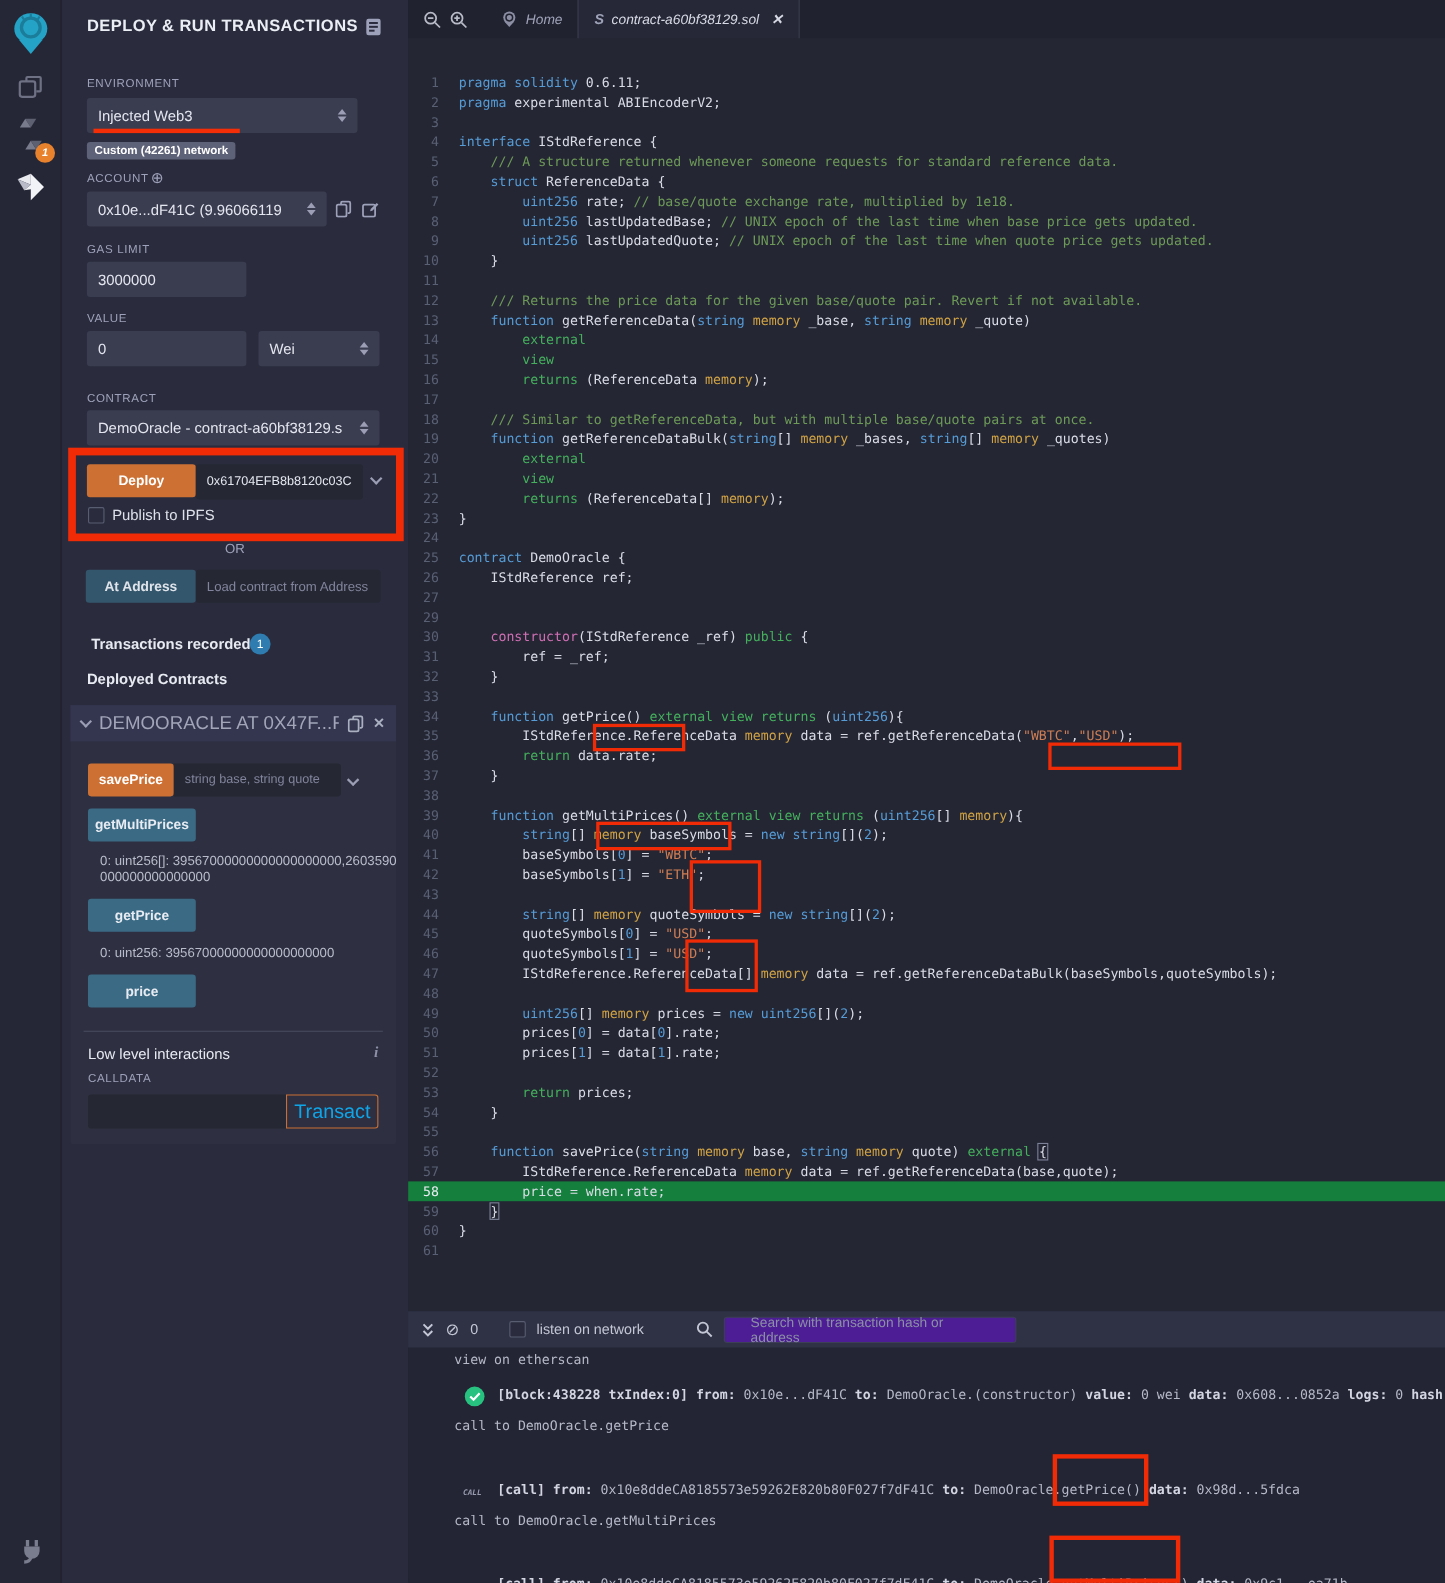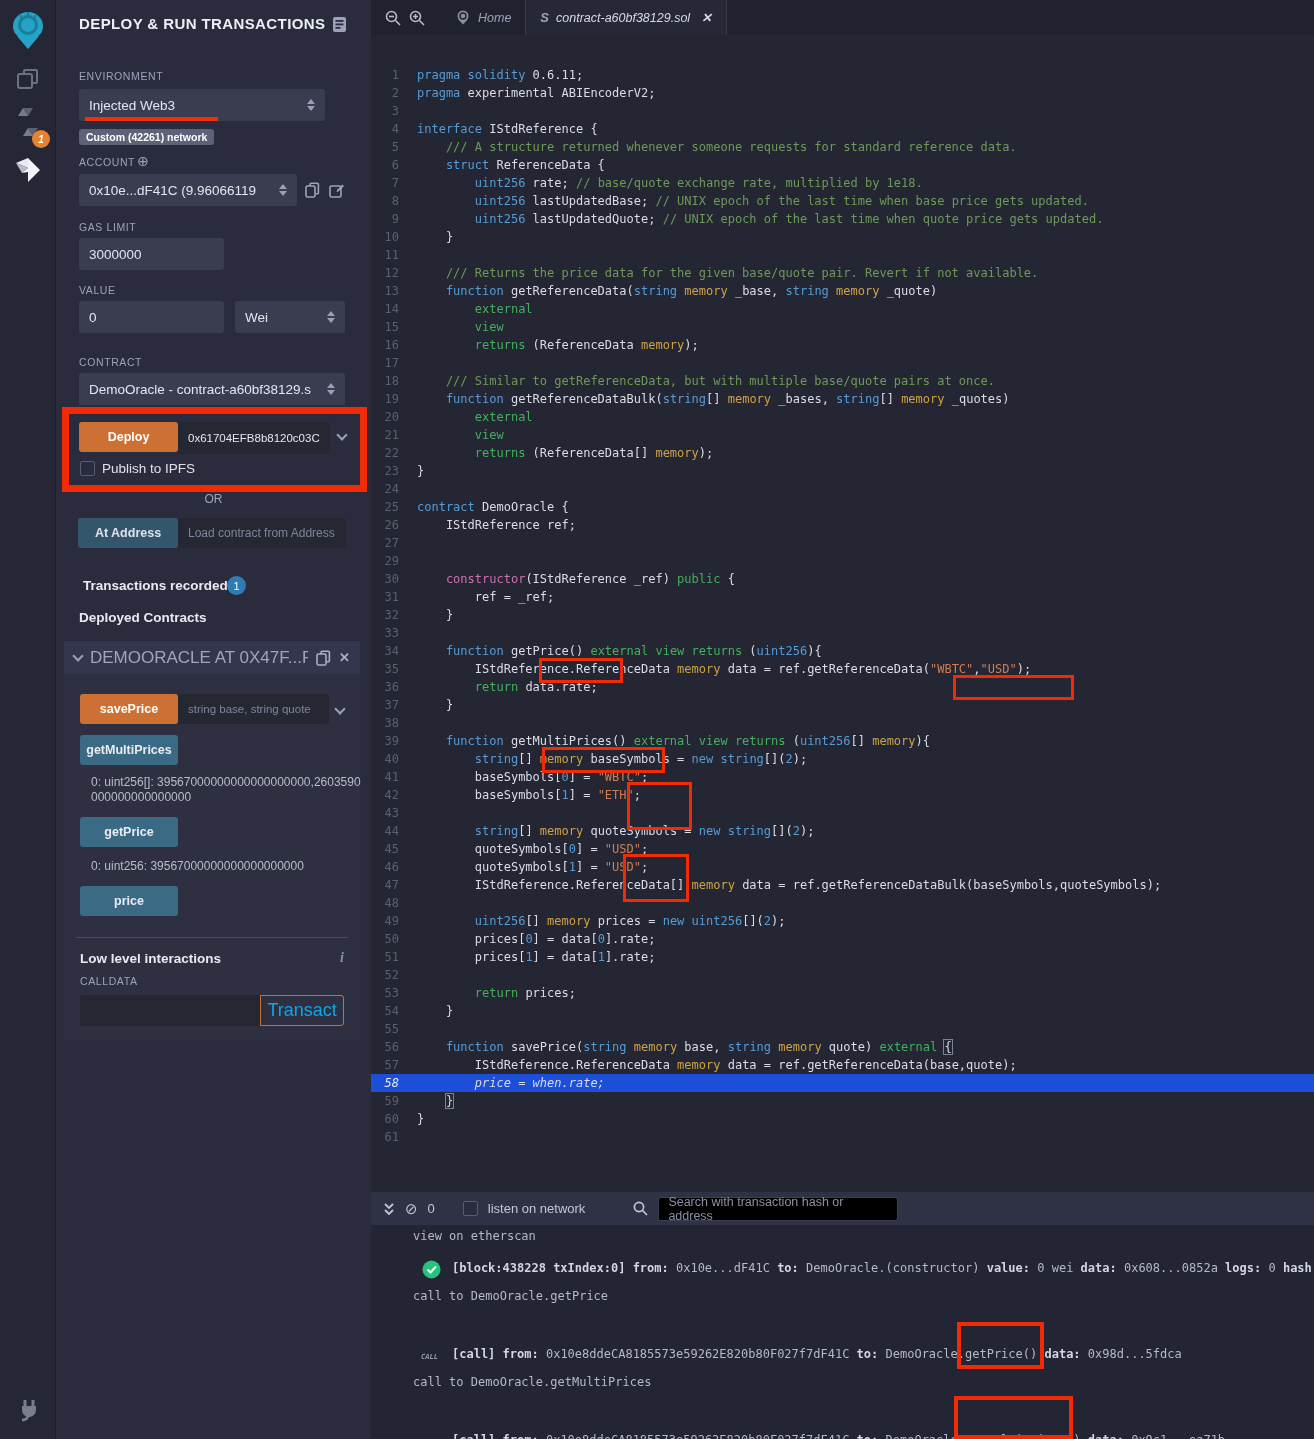--- a/index.html
+++ b/index.html
@@ -47,38 +47,38 @@
   #card-head .ttl { font-size:17px; color:#a2a5b8; white-space:nowrap; overflow:hidden; flex:1; }
 
   
   #main { position:absolute; left:371px; top:0; right:0; height:100%; background:#242634; }
   #tabbar { position:absolute; left:0; top:0; right:0; height:35px; background:#212230; display:flex; align-items:center;font-style:italic; }
   .tab { height:35px; display:flex; align-items:center; gap:7px; padding:0 14px; font-size:12.5px; color:#9fa3b8; cursor:pointer; }
   .tab.active { background:#262838; border-left:1px solid #3a3c4c; border-right:1px solid #3a3c4c; color:#d7dae4; }
   #editor { position:absolute; left:0; top:35px; right:0; height:1157px; background:#242634; overflow:hidden;
     font-family:"DejaVu Sans Mono", monospace; font-size:12px; line-height:18px; padding-top:31px; }
   .code-line { display:flex; height:18px; white-space:pre; }
-  .code-line.active { background:#1d4ed8;font-style:italic; }
+  .code-line.active { background:#15803d; }
   .ln { width:46px; padding-right:18px; text-align:right; color:#596074; flex:none; user-select:none; }
   .code-line.active .ln { color:#e9ebf2; }
   .lc { flex:1; }
   .tok-k { color:#569cd6; } .tok-n { color:#569cd6; }
   .tok-g { color:#44b05c; }
   .tok-c { color:#6d9a57; }
   .tok-y { color:#cfa244; }
   .tok-s { color:#cd7e55; }
   .tok-p { color:#d06fb4; }
   .tok-w { color:#dadce6; }
   .tok-m { color:#dadce6; outline:1px solid #7d8298; }
 
   
   #terminal { position:absolute; left:0; top:1192px; right:0; bottom:0; background:#232434; }
   #term-bar { height:33px; background:#2f3244; display:flex; align-items:center; gap:10px; padding:0 12px; color:#c3c6d4; }
-  #term-search { width:240px; height:24px; background:#000000; border:1px solid #3c3f55; border-radius:3px;
-    color:#8c8fa5; font-size:12.5px; display:flex; align-items:center; padding:0 9px; }
+  #term-search { width:266px; height:24px; background:#4c1d95; border:1px solid #3c3f55; border-radius:3px;
+    color:#8c8fa5; font-size:12.5px; display:flex; align-items:center; padding:0 23px; }
   #term-body { padding:4px 0 0 42px; font-family:"DejaVu Sans Mono", monospace; font-size:12px; color:#b6b9c8; }
   .t-line { position:relative; line-height:15px; white-space:nowrap; }
   .t-line b { color:#d3d5e2; }
   .t-ic { position:absolute; left:-30px; top:-1px; }
   .t-call-badge { position:absolute; left:-31px; top:3px; font-size:7px; font-style:italic; font-weight:bold; color:#9a9db0; }
   .t-plain { margin-top:0; }
   .t-tx { margin-top:17px; margin-left:39px; }
   .t-ref { margin-top:13px; }
   .t-call { margin-top:43px; margin-left:39px; }
 
@@ -240,35 +240,35 @@
         <span>
           <svg width="15" height="16" viewBox="0 0 15 16">
               <rect x="1" y="4" width="9" height="11" rx="1.5" fill="none" stroke="#aab0c0" stroke-width="1.6"></rect>
               <path d="M5 4 V2.5 a1.2 1.2 0 0 1 1.2-1.2 h6 a1.2 1.2 0 0 1 1.2 1.2 v8 a1.2 1.2 0 0 1 -1.2 1.2 H11" fill="none" stroke="#aab0c0" stroke-width="1.6"></path>
             </svg>
         </span>
         <span style="color:#aab0c0;font-size:13px;font-weight:bold">✕</span>
       </div>
       <div style="padding:20px 16px 14px 16px">
         <div style="display:flex;align-items:center;gap:0">
-          <div class="btn-orange" style="width:98px;flex:none">savePrice</div>
+          <div class="btn-orange" style="width:78px;flex:none">savePrice</div>
           <div class="inp inp-dark" style="width:152px;height:30px;font-size:11.5px;border-radius:0 3px 3px 0">
             <span class="placeholder">string base, string quote</span>
           </div>
           <span class="chev" style="margin-left:7px"></span>
         </div>
         <div class="btn-blue" style="width:98px;margin-top:11px">getMultiPrices</div>
         <div class="fn-result" style="margin-top:10px">0:  uint256[]: 39567000000000000000000,2603590000000000000000</div>
         <div class="btn-blue" style="width:98px;margin-top:12px">getPrice</div>
         <div class="fn-result" style="margin-top:12px">0: uint256: 39567000000000000000000</div>
         <div class="btn-blue" style="width:98px;margin-top:12px">price</div>
 
         <div style="height:1px;background:#484b5e;margin:21px -4px 0 -4px"></div>
         <div style="display:flex;align-items:center;margin-top:12px">
-          <span style="font-size:13.5px;font-weight:bold;color:#e8eaf2">Low level interactions</span>
+          <span style="font-size:13.5px;font-weight:normal;color:#e8eaf2">Low level interactions</span>
           <span class="info-i" style="margin-left:auto">i</span>
         </div>
         <div class="lbl" style="margin-top:9px">CALLDATA</div>
         <div style="display:flex;margin-top:8px">
           <div class="inp inp-dark" style="width:181px;height:31px;border-radius:3px 0 0 3px"></div>
           <div style="width:84px;height:31px;border:1px solid #c96f35;border-radius:0 3px 3px 0;color:#0ea5e9;font-size:18px;display:flex;align-items:center;justify-content:center;cursor:pointer">Transact</div>
         </div>
       </div>
     </div>
   </div>

